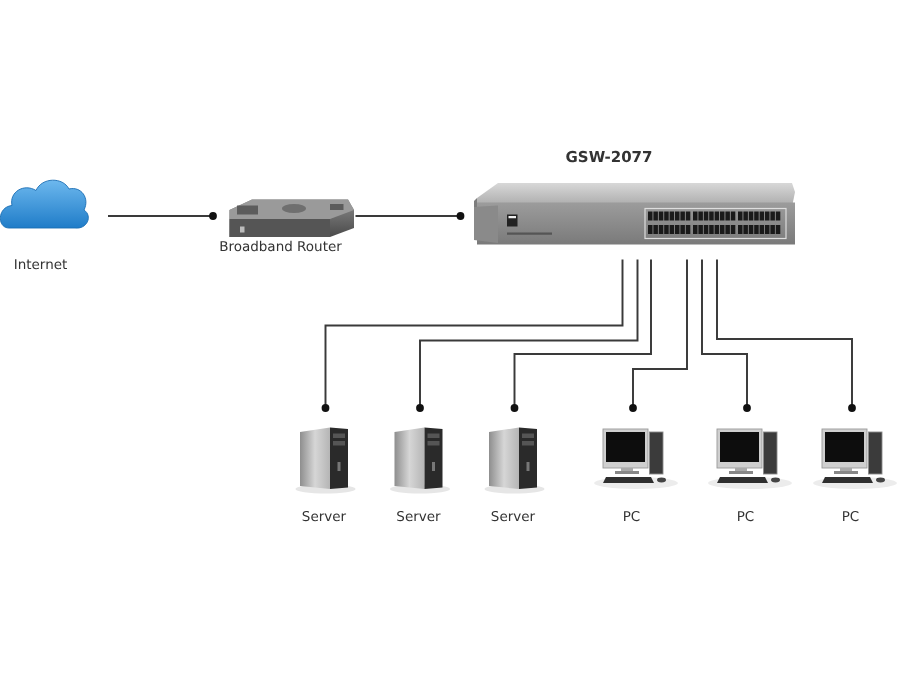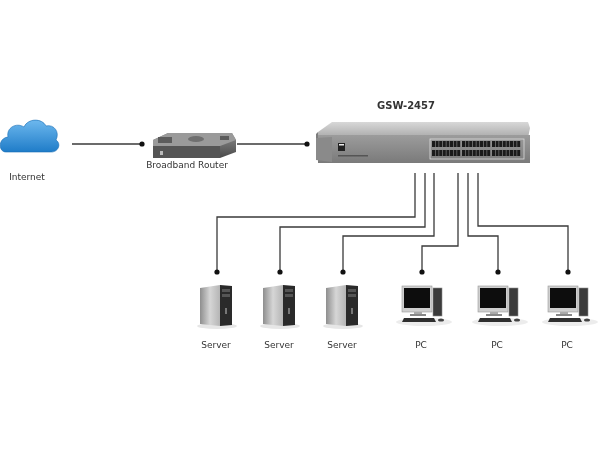--- a/index.html
+++ b/index.html
@@ -186,21 +186,21 @@
         <rect x="550" y="288" width="26" height="20" fill="#0d0d0d"></rect>
         <rect x="560" y="312" width="8" height="3" fill="#aaa"></rect>
         <rect x="556" y="314" width="16" height="2" fill="#888"></rect>
         <rect x="579" y="288" width="9" height="28" fill="#3b3b3b" stroke="#8a8a8a" stroke-width="0.6"></rect>
         <polygon points="550,318 580,318 582,322 548,322" fill="#2f2f2f"></polygon>
         <ellipse cx="587" cy="320" rx="3" ry="1.6" fill="#444"></ellipse>
       </g>
     </g>
 </svg>
 
-<div class="title" style="left:406px; top:100px;">GSW-2457</div>
+<div class="title" style="left:406px; top:100px;">GSW-2077</div>
 <div class="label" style="left:27px; top:172px;">Internet</div>
 <div class="label" style="left:187px; top:160px;">Broadband Router</div>
 
 <div id="device-labels">
     <div class="label" style="left: 216px; top: 340px;">Server</div>
     <div class="label" style="left: 279px; top: 340px;">Server</div>
     <div class="label" style="left: 342px; top: 340px;">Server</div>
     <div class="label" style="left: 421px; top: 340px;">PC</div>
     <div class="label" style="left: 497px; top: 340px;">PC</div>
     <div class="label" style="left: 567px; top: 340px;">PC</div>

